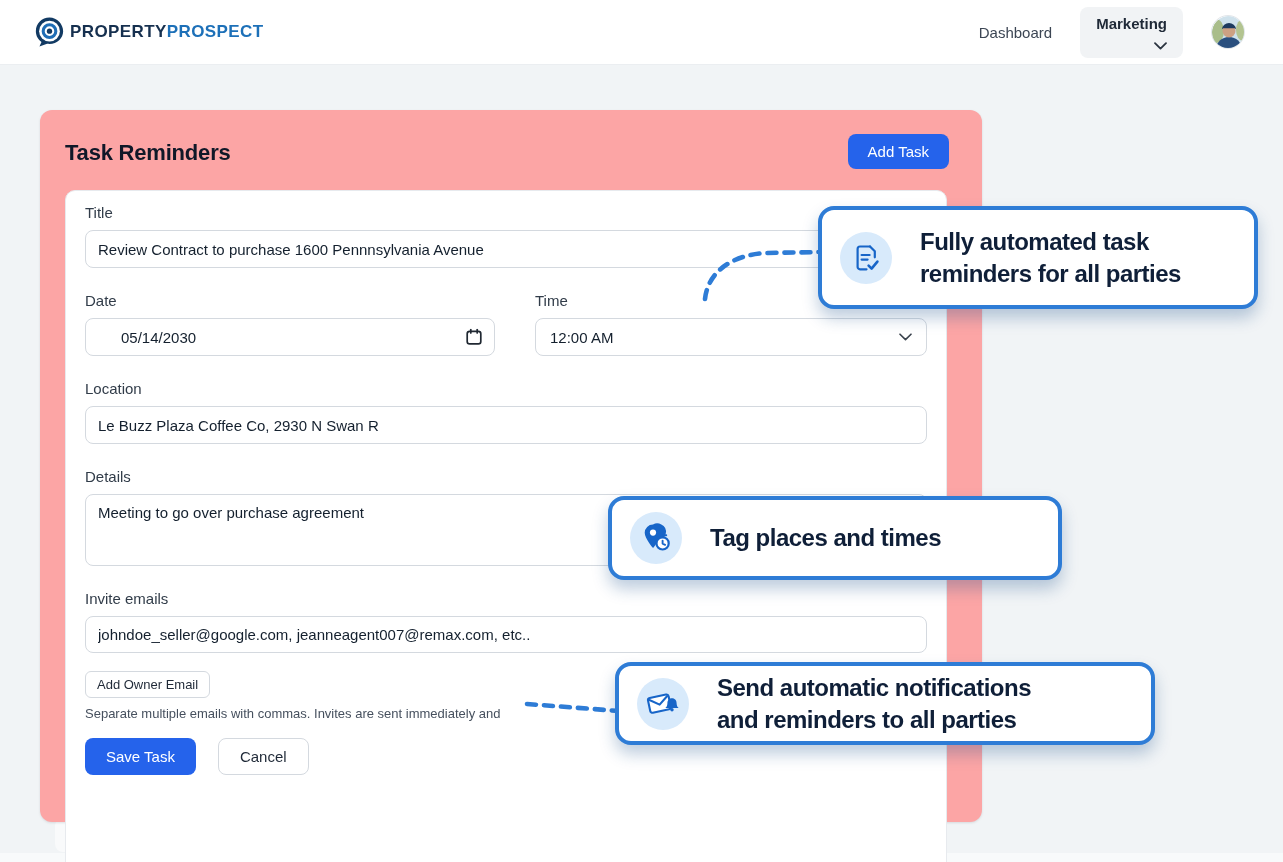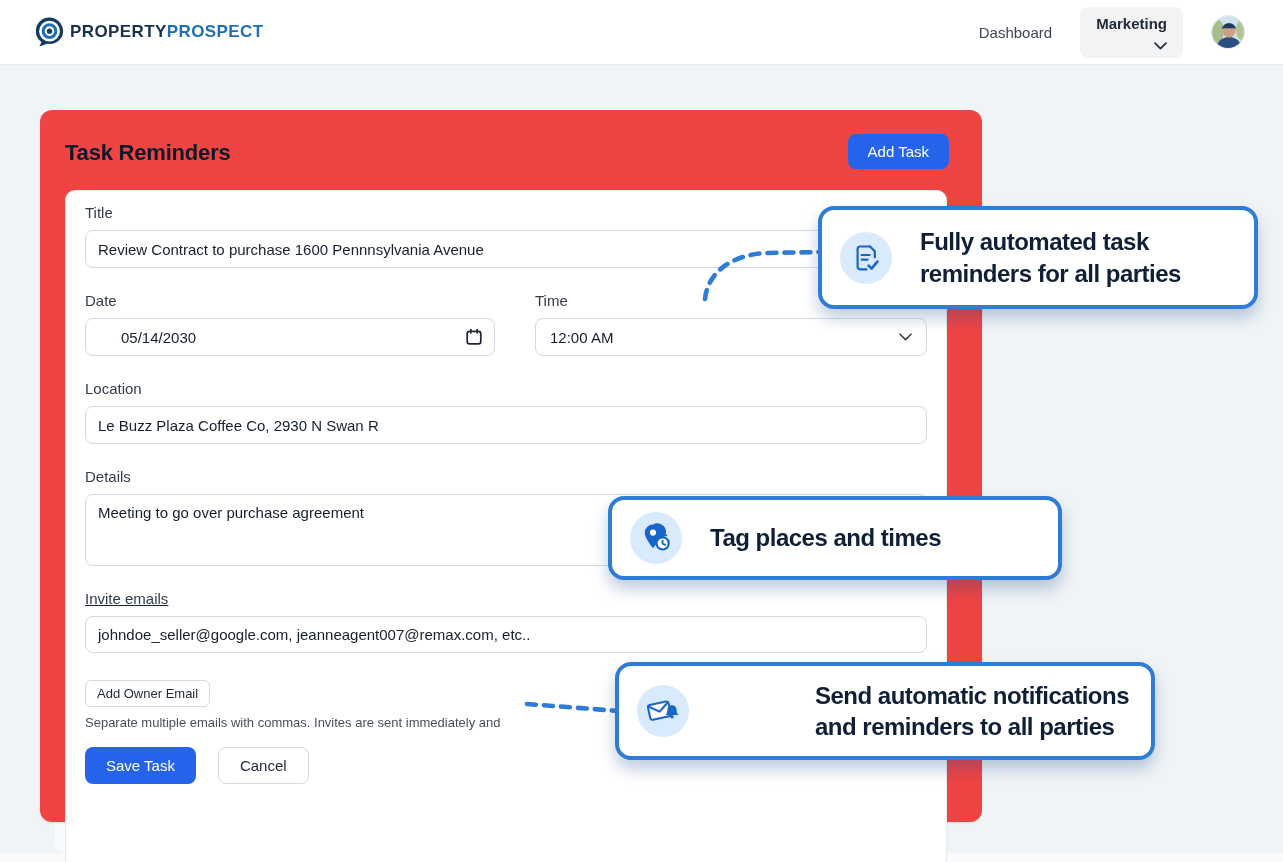--- a/index.html
+++ b/index.html
@@ -33,21 +33,21 @@
     font-family:inherit; cursor:pointer;flex-direction:column;
   }
   .avatar {
     width:34px; height:34px; border-radius:50%; overflow:hidden;
     border:1px solid #e2e6ea; cursor:pointer; flex-shrink:0;
   }
 
   
   .card {
     position:absolute; left:40px; top:110px; width:942px; height:712px;
-    background:#ef4444; border-radius:12px;
+    background:#fca5a5; border-radius:12px;
     box-shadow:0 1px 3px rgba(16,24,40,.08), 0 1px 2px rgba(16,24,40,.04);
     z-index:1;
   }
   .card-head {
     display:flex; align-items:flex-start; justify-content:space-between;
     padding:24px 33px 0 25px;
   }
   .page-title { font-size:22px; font-weight:bold; color:#101828; letter-spacing:-.2px; padding-top:6px; }
   .btn-primary {
     background:#2563eb; color:#fff; border:none; border-radius:8px;
@@ -105,21 +105,21 @@
   
   .callout {
     position:absolute; z-index:10;
     background:#fff; border:4px solid #2e7cd6; border-radius:16px;
     display:flex; align-items:center; gap:28px;
     padding:0 22px 0 18px;
     box-shadow:0 9px 16px rgba(23,74,138,.28);
   }
   .callout-1 { left:818px; top:206px; width:440px; height:103px; }
   .callout-2 { left:608px; top:496px; width:454px; height:84px; }
-  .callout-3 { left:615px; top:662px; width:540px; height:98px;justify-content:space-between; }
+  .callout-3 { left:615px; top:662px; width:540px; height:83px; }
   .icon-circle {
     width:52px; height:52px; border-radius:50%; background:#d8eafb;
     display:flex; align-items:center; justify-content:center; flex-shrink:0;
   }
   .callout-text {
     font-size:24px; font-weight:bold; color:#0f1f38;
     line-height:1.3; letter-spacing:-.5px; white-space:pre-line;
   }
 
   .connector { position:absolute; z-index:9; pointer-events:none; }
@@ -219,21 +219,21 @@
       <div class="field">
         <label>Location</label>
         <input class="text-input" type="text" value="Le Buzz Plaza Coffee Co, 2930 N Swan R" style="">
       </div>
 
       <div class="field">
         <label>Details</label>
         <textarea class="textarea" style="">Meeting to go over purchase agreement</textarea>
       </div>
 
-      <div class="field" style="margin-bottom:27px;text-decoration:underline;">
+      <div class="field" style="margin-bottom:18px;">
         <label>Invite emails</label>
         <input class="text-input" style="height: 37px;" type="text" value="johndoe_seller@google.com, jeanneagent007@remax.com, etc..">
       </div>
 
       <button class="btn-outline-sm">Add Owner Email</button>
       <div class="helper">Separate multiple emails with commas. Invites are sent immediately and</div>
 
       <div class="actions">
         <button class="btn-save">Save Task</button>
         <button class="btn-cancel">Cancel</button>

